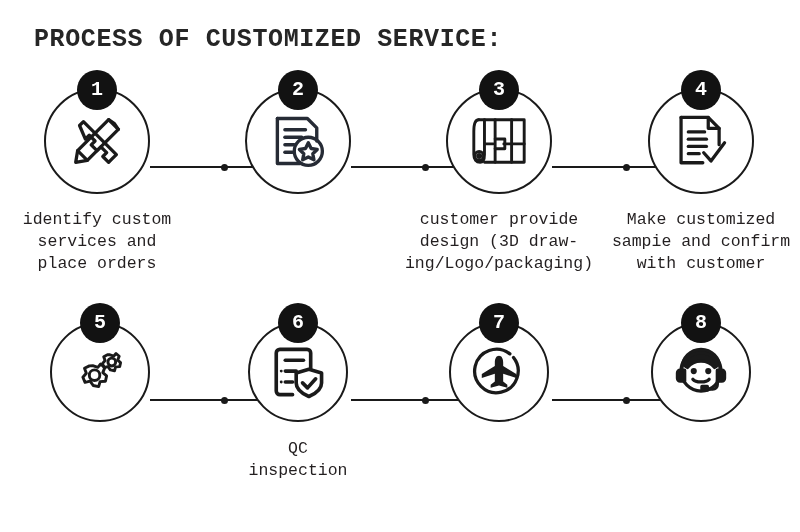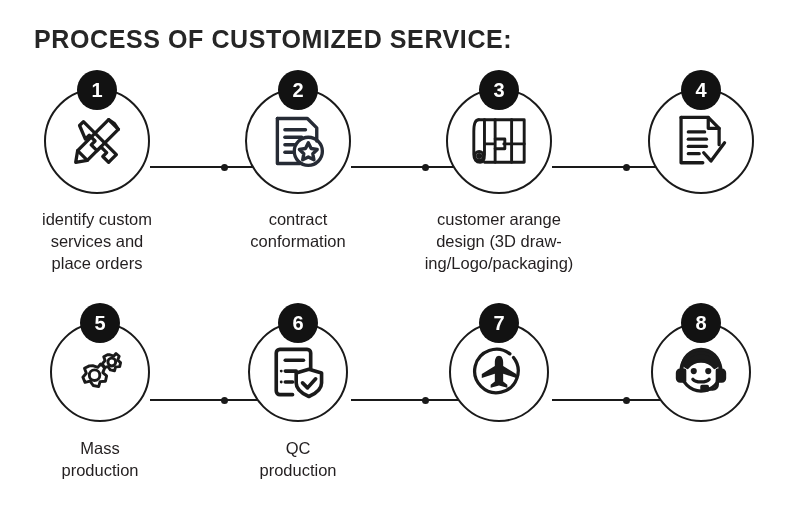--- a/index.html
+++ b/index.html
@@ -11,20 +11,21 @@
     height: 532px;
     background: #ffffff;
     font-family: "Liberation Sans", "DejaVu Sans", sans-serif;
     color: #1a1a1a;
     overflow: hidden;
   }
   .page {
     position: relative;
     width: 800px;
     height: 532px;
+    font-family: Liberation Mono, monospace;
   }
   .title {
     position: absolute;
     left: 34px;
     top: 25px;
     font-size: 25px;
     font-weight: bold;
     letter-spacing: 0.6px;
     color: #262626;
     white-space: nowrap;
@@ -184,22 +185,20 @@
               <path d="M18 28 H36"></path>
               <path d="M18 36 H28"></path>
               <path d="M18 44 H26"></path>
               <circle cx="43" cy="43" r="15"></circle>
               <path d="M43 34 L46 40 L52.5 41 L47.8 45.6 L49 52 L43 49 L37 52 L38.2 45.6 L33.5 41 L40 40 Z"></path>
             </g>
           </svg>
         </div>
         <div class="badge">2</div>
       </div>
-      <div class="caption">contract
-conformation</div>
     </div>
 
     <div class="step" style="left:399px;">
       <div class="circle-wrap">
         <div class="circle">
           <svg width="62" height="62" viewBox="0 0 64 64">
             <g fill="none" stroke="#1a1a1a" stroke-width="3" stroke-linejoin="round" stroke-linecap="round">
               <path d="M11 10 H58 V54 H17"></path>
               <path d="M11 10 C7.5 10 6 14 6 22 V46 C6 51 8.5 54 12.5 54 C16 54 17 51 17 46 V10"></path>
               <circle cx="11.5" cy="47.5" r="4.6"></circle>
@@ -208,21 +207,21 @@
               <path d="M28 40 V54"></path>
               <path d="M45 10 V54"></path>
               <path d="M17 35 H26"></path>
               <path d="M37 35 H58"></path>
               <rect x="28" y="30" width="10" height="10"></rect>
             </g>
           </svg>
         </div>
         <div class="badge">3</div>
       </div>
-      <div class="caption">customer arange
+      <div class="caption">customer provide
 design (3D draw-
 ing/Logo/packaging)</div>
     </div>
 
     <div class="step" style="left:601px;">
       <div class="circle-wrap">
         <div class="circle">
           <svg width="58" height="58" viewBox="0 0 64 64">
             <g fill="none" stroke="#1a1a1a" stroke-width="3.6" stroke-linejoin="round" stroke-linecap="round">
               <path d="M10 6 H40 L52 18 V36"></path>
@@ -231,20 +230,23 @@
               <path d="M18 22 H36"></path>
               <path d="M18 30 H38"></path>
               <path d="M18 38 H38"></path>
               <path d="M18 46 H30"></path>
               <path d="M35 45 L43 54 L58 34"></path>
             </g>
           </svg>
         </div>
         <div class="badge">4</div>
       </div>
+      <div class="caption">Make customized
+sampie and confirm
+with customer</div>
     </div>
 
   </div>
 
   <div class="row row-2">
 
     <div class="connector" style="left:150px; width:148px;">
       <span class="line"></span>
       <span class="dot"></span>
     </div>
@@ -264,22 +266,20 @@
             <g fill="none" stroke="#1a1a1a" stroke-width="3.2" stroke-linejoin="round" stroke-linecap="round">
               <path d="M24 25 l5.6 1.9 3.1-3.7 4.6 4 -2.2 5.5 4.2 3.6 -1.3 5.9 -5.9 0.4 -1.6 5.5 -6 -1.2 -3.4 -4.8 -5.6 1.3 -2.4-5.6 3.8-4.4 -2-5.5 5.4-2.7 Z"></path>
               <circle cx="26" cy="35.5" r="5.8"></circle>
               <path d="M43 13 l4.3 1.4 2.4-2.8 3.5 3 -1.7 4.2 3.2 2.8 -1 4.5 -4.5 0.3 -1.2 4.2 -4.6-0.9 -2.6-3.7 -4.3 1 -1.8-4.3 2.9-3.4 -1.5-4.2 4.1-2.1 Z"></path>
               <circle cx="45" cy="21" r="4.3"></circle>
             </g>
           </svg>
         </div>
         <div class="badge">5</div>
       </div>
-      <div class="caption">Mass
-production</div>
     </div>
 
     <div class="step" style="left:198px;">
       <div class="circle-wrap">
         <div class="circle">
           <svg width="58" height="58" viewBox="0 0 64 64">
             <g fill="none" stroke="#1a1a1a" stroke-width="4" stroke-linejoin="round" stroke-linecap="round">
               <path d="M46 28 V11 a4 4 0 0 0 -4 -4 H12 a4 4 0 0 0 -4 4 V53 a4 4 0 0 0 4 4 H26"></path>
               <path d="M18 19 H38"></path>
               <path d="M18 31 H30"></path>
@@ -287,21 +287,21 @@
               <circle cx="13.5" cy="31" r="1.6" fill="#1a1a1a" stroke="none"></circle>
               <circle cx="13.5" cy="43" r="1.6" fill="#1a1a1a" stroke="none"></circle>
               <path d="M44 29 L58 33 V44 c0 7 -7 12 -14 15 -7 -3 -14 -8 -14 -15 V33 Z"></path>
               <path d="M37 44 L42.5 49.5 L51.5 39.5"></path>
             </g>
           </svg>
         </div>
         <div class="badge">6</div>
       </div>
       <div class="caption">QC
-production</div>
+inspection</div>
     </div>
 
     <div class="step" style="left:399px;">
       <div class="circle-wrap">
         <div class="circle">
           <svg width="58" height="58" viewBox="0 0 64 64">
             <g fill="none" stroke="#1a1a1a" stroke-width="3.6" stroke-linecap="round">
               <path d="M48 16 A24 24 0 1 1 44 12"></path>
             </g>
             <path d="M32 14 c3 0 4.6 3.2 4.6 7.4 v4.1 l14.4 8.6 v4.4 l-14.4-4.5 v8.4 l4.6 3.6 v3.4 l-9.2-2.6 -9.2 2.6 v-3.4 l4.6-3.6 v-8.4 l-14.4 4.5 v-4.4 l14.4-8.6 v-4.1 c0-4.2 1.6-7.4 4.6-7.4 Z" fill="#1a1a1a" stroke="none"></path>

